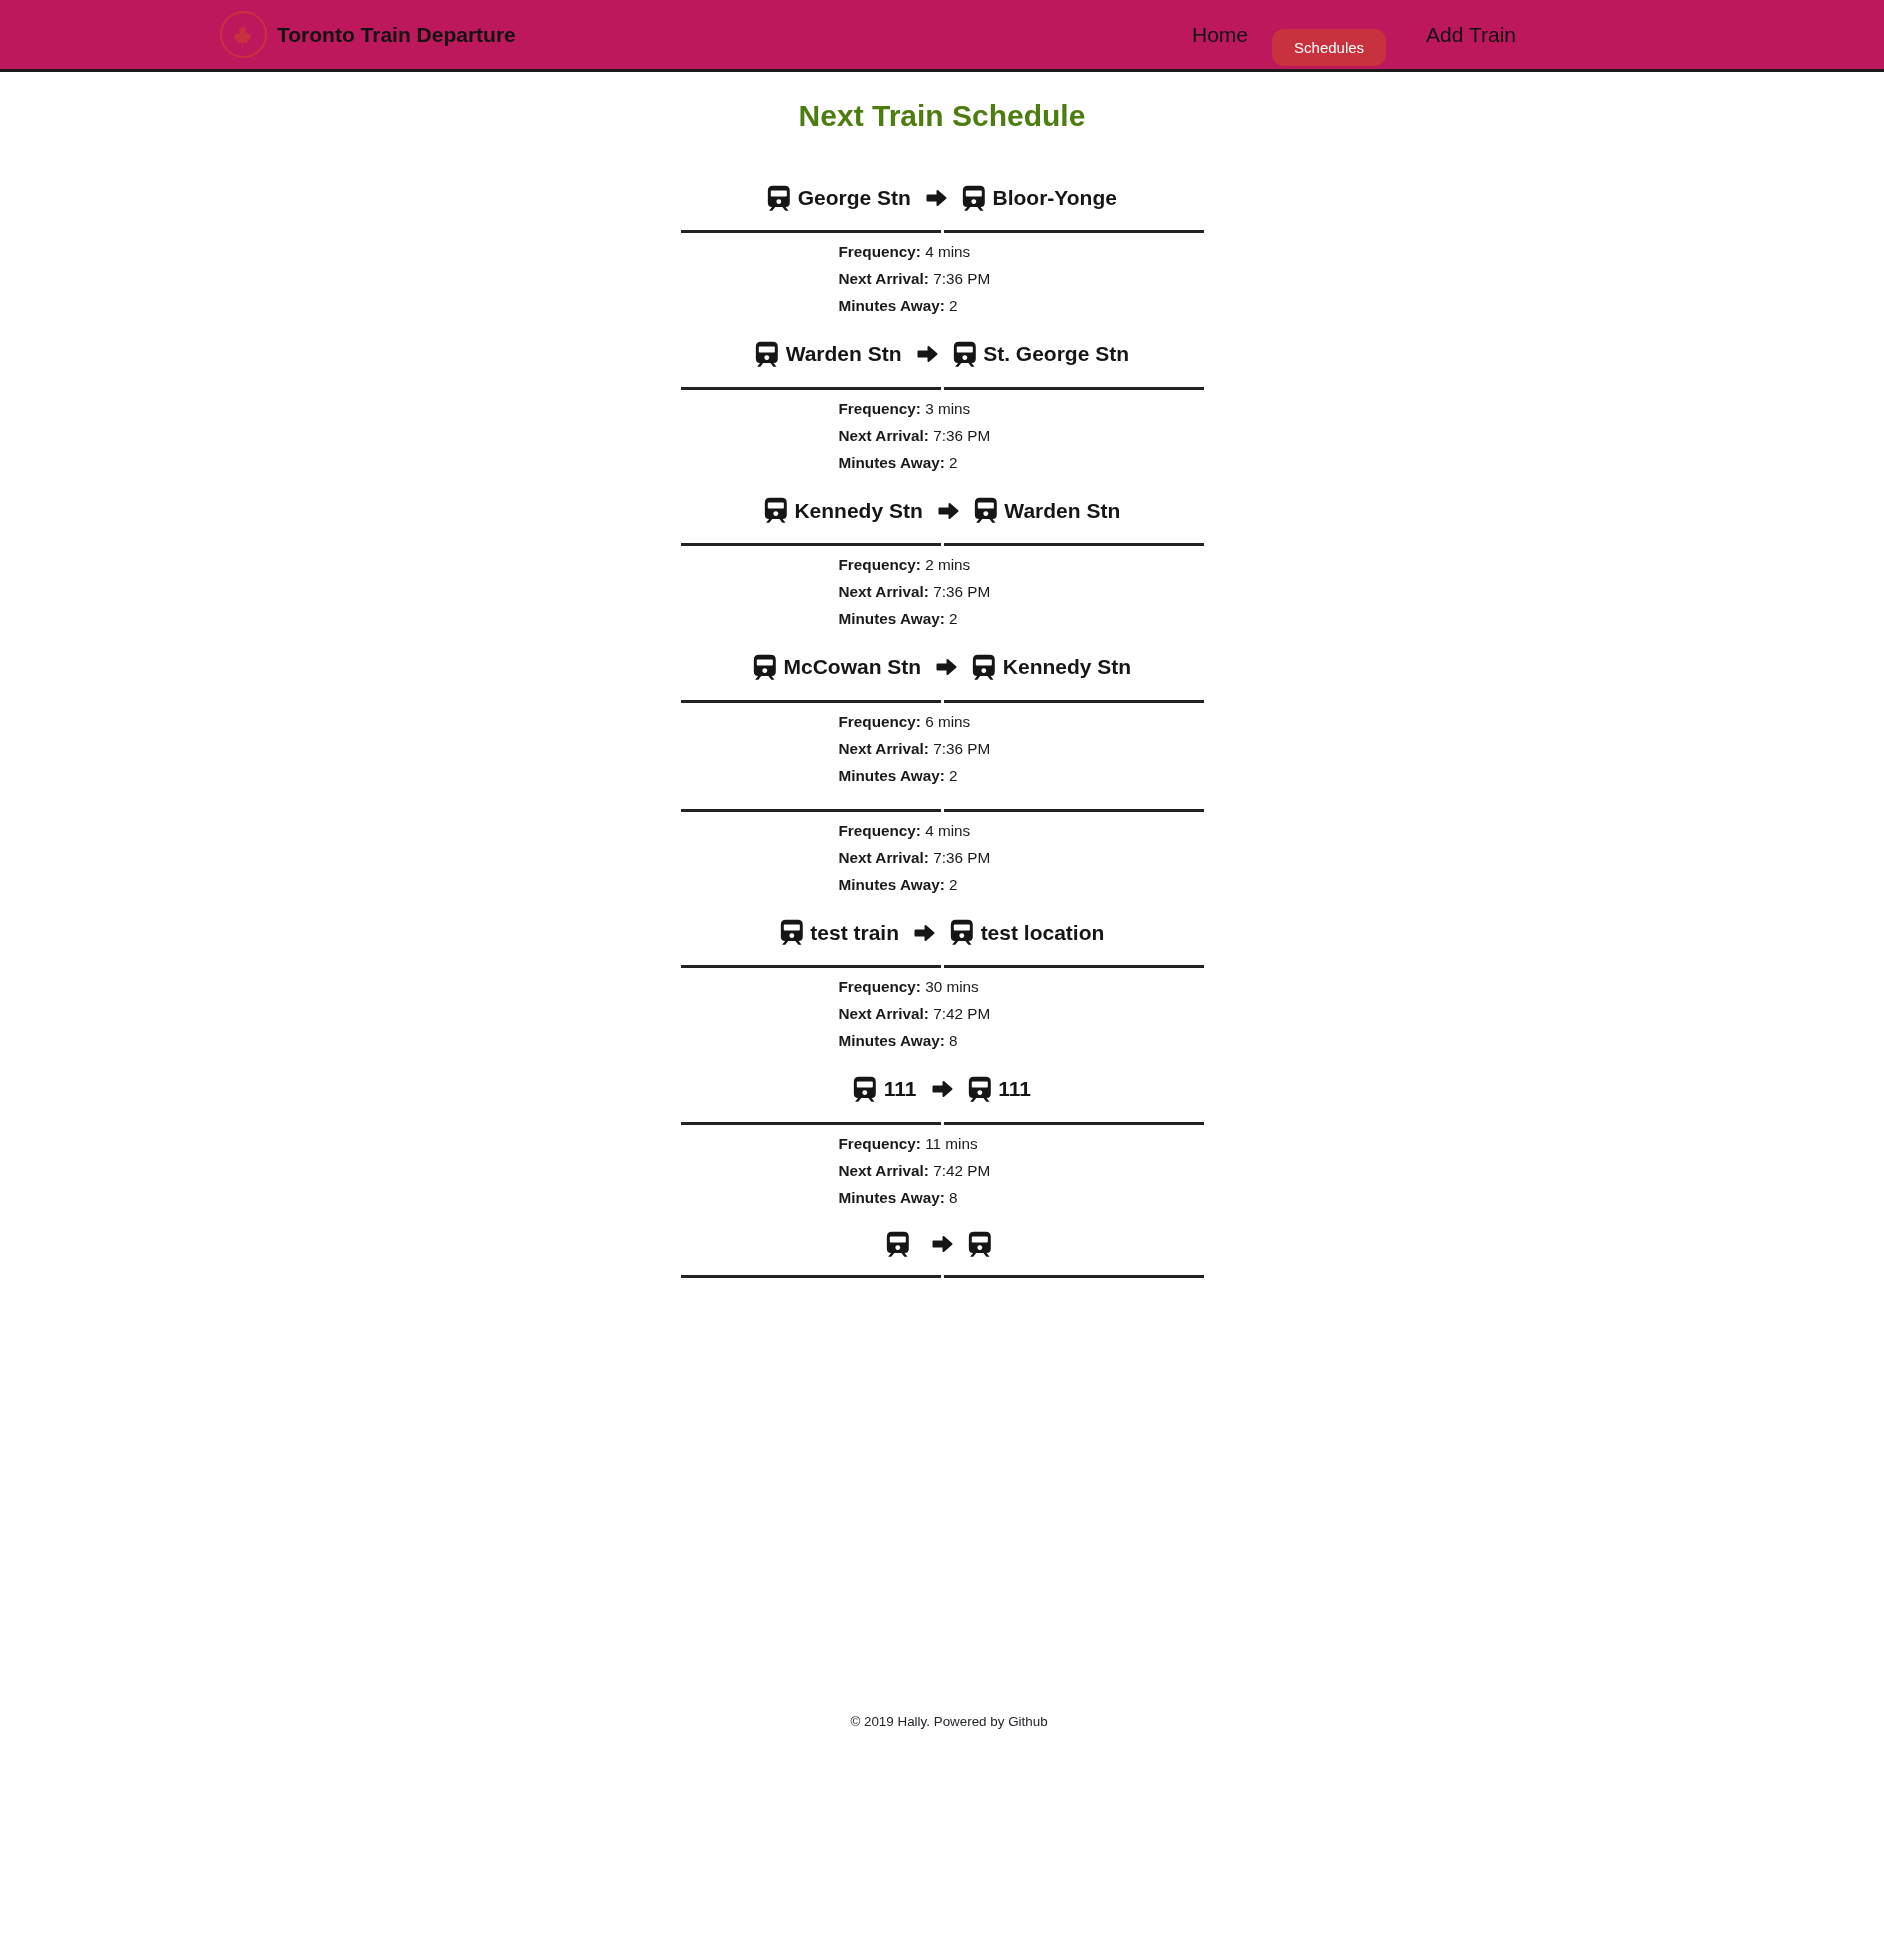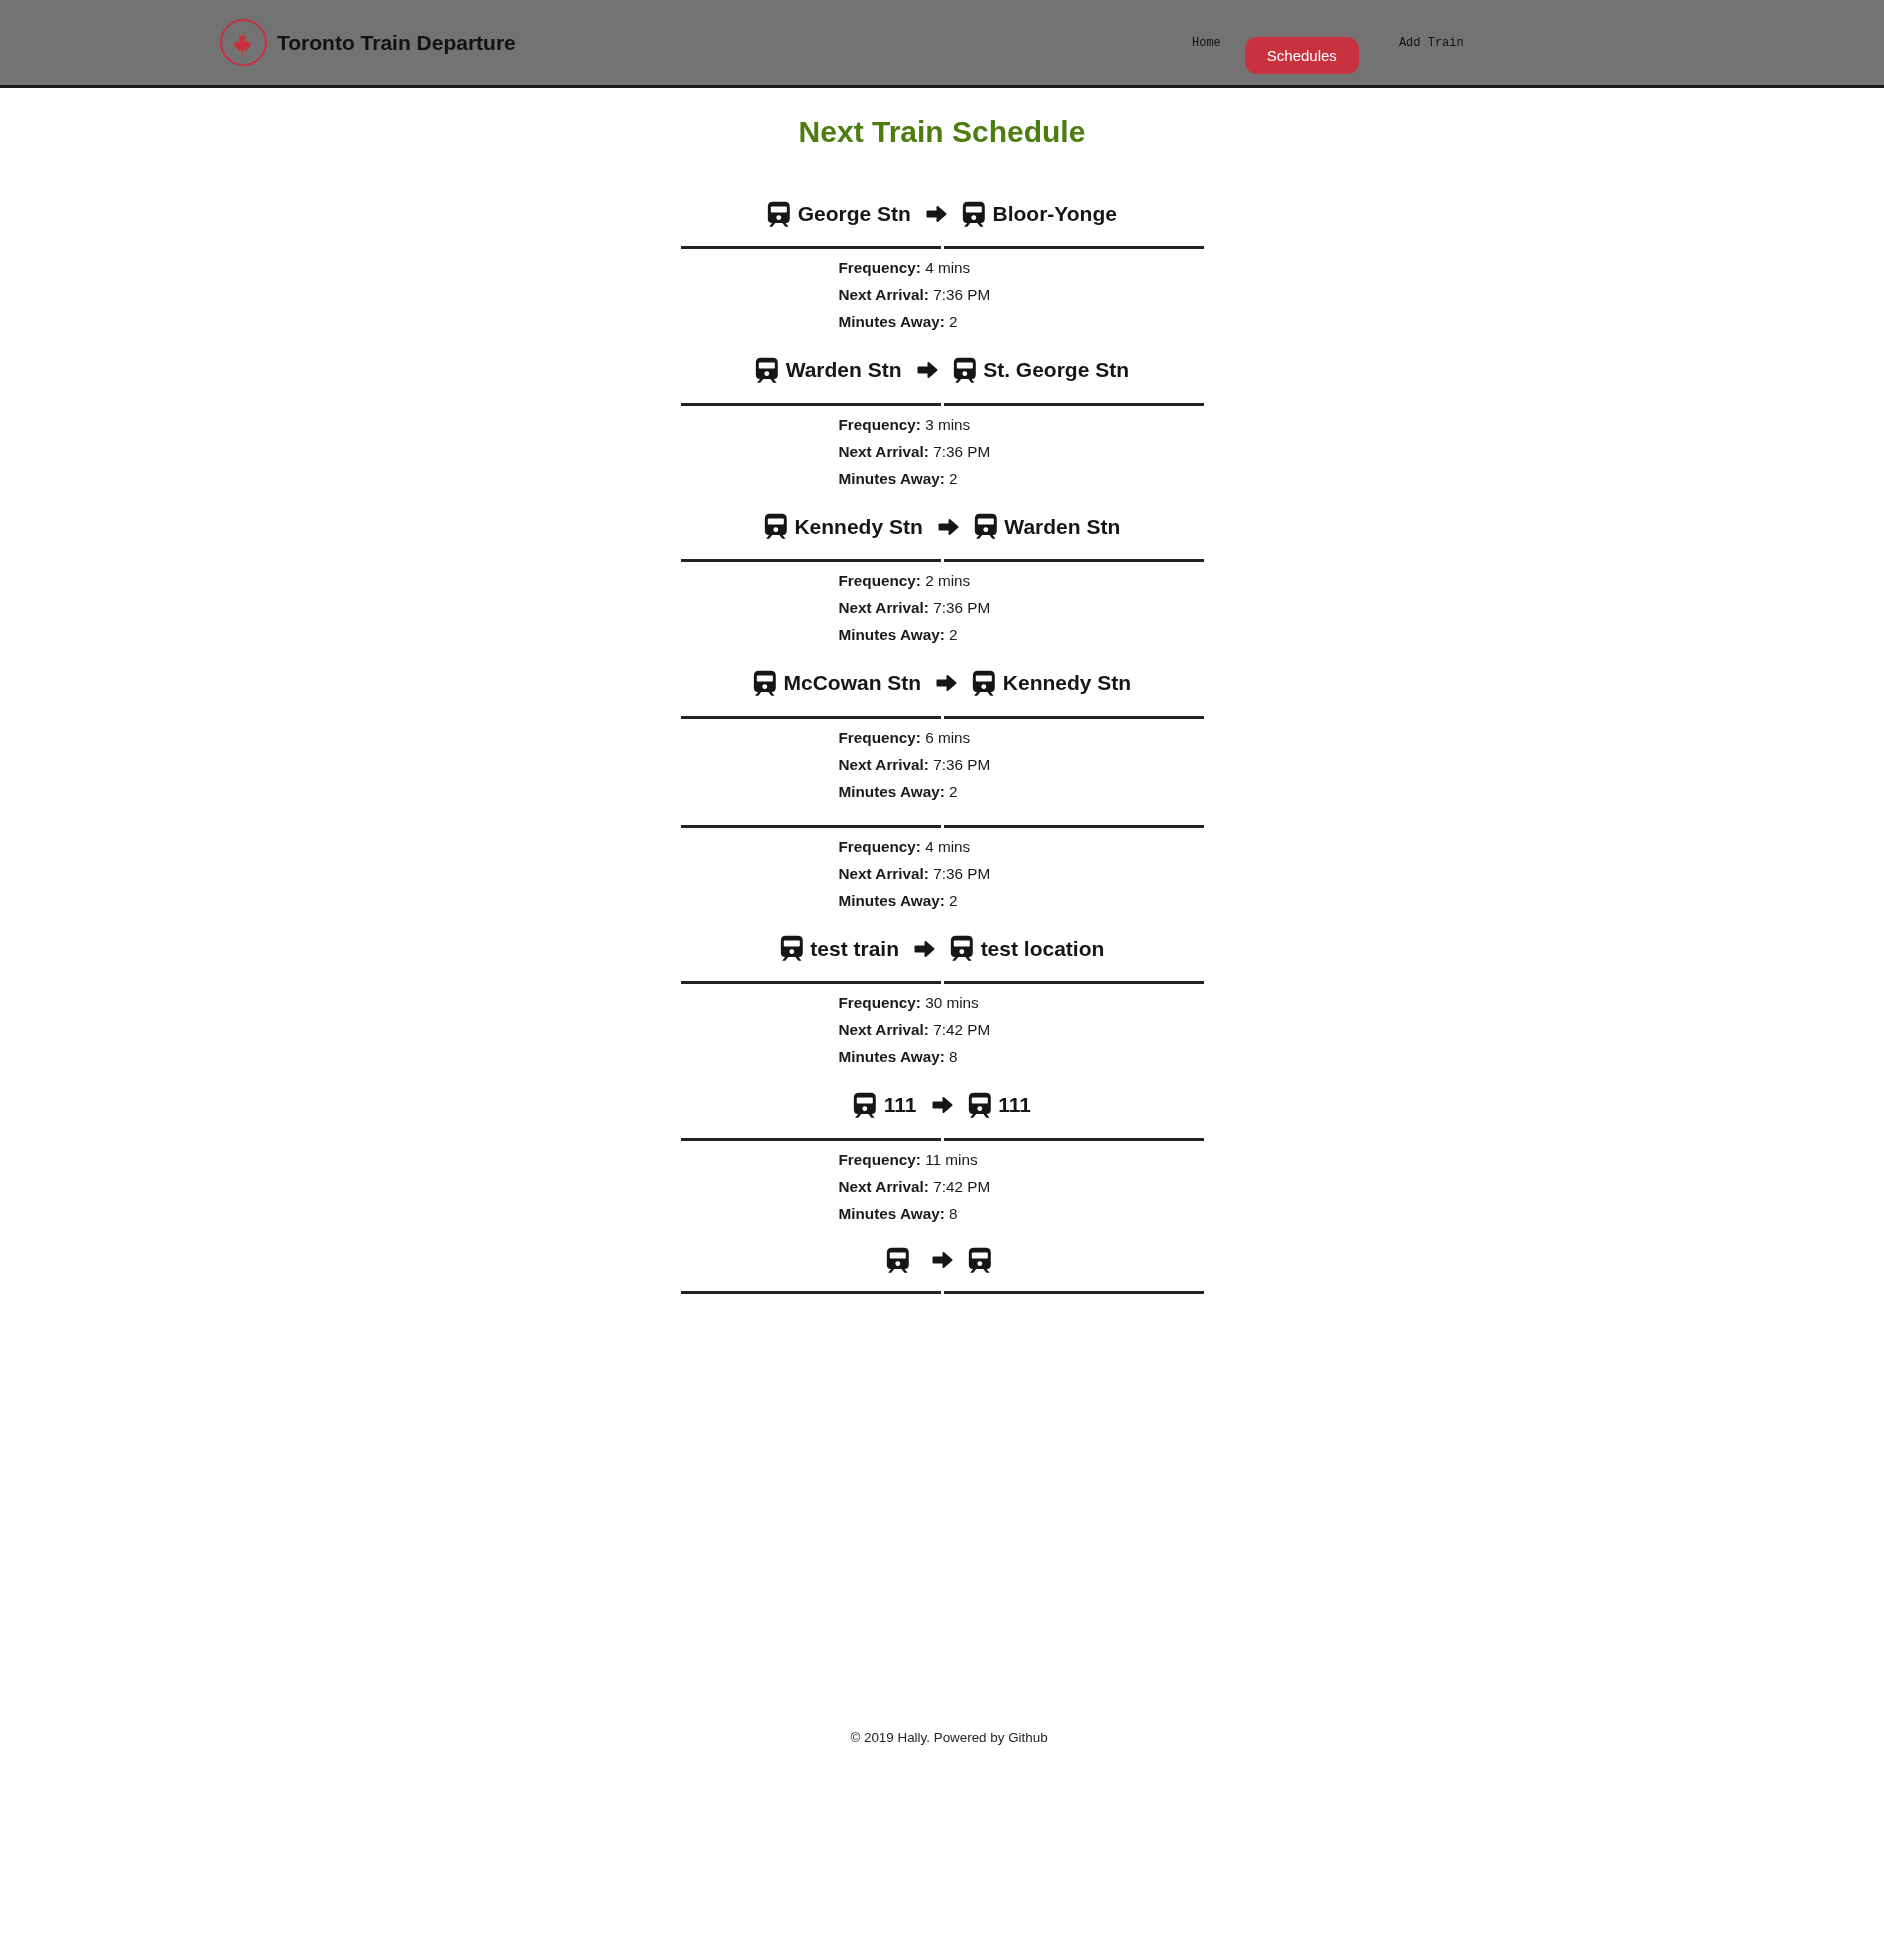--- a/index.html
+++ b/index.html
@@ -8,22 +8,22 @@
     width: 1884px;
     min-height: 1953px;
     background: #ffffff;
     color: #121212;
     font-family: "Liberation Sans", "DejaVu Sans", sans-serif;
   }
 
   
   header.app-header {
     position: relative;
-    height: 88px;
-    background: #737373;
+    height: 72px;
+    background: #be185d;
     border-bottom: 3px solid #1b1b1b;
     padding-left: 32px;
   }
   .brand {
     position: absolute;
     left: 220px;
     top: 0;
     height: 100%;
     display: flex;
     align-items: center;
@@ -49,26 +49,25 @@
   }
   nav.main-nav {
     position: absolute;
     left: 1184px;
     top: 0;
     height: 100%;
     display: flex;
     align-items: center;
   }
   .nav-link {
-    font-size: 12px;
+    font-size: 21px;
     color: #111;
     text-decoration: none;
     padding: 8px 0;
     white-space: nowrap;
-    font-family: Liberation Mono, monospace;
   }
   .nav-link.home { margin-right: 24px; margin-left: 8px; }
   .nav-link.add  { margin-left: 40px; }
   .nav-pill {
     display: inline-block;
     background: #c8323f;
     color: #ffffff;
     font-size: 15px;
     border: none;
     border-radius: 12px;

